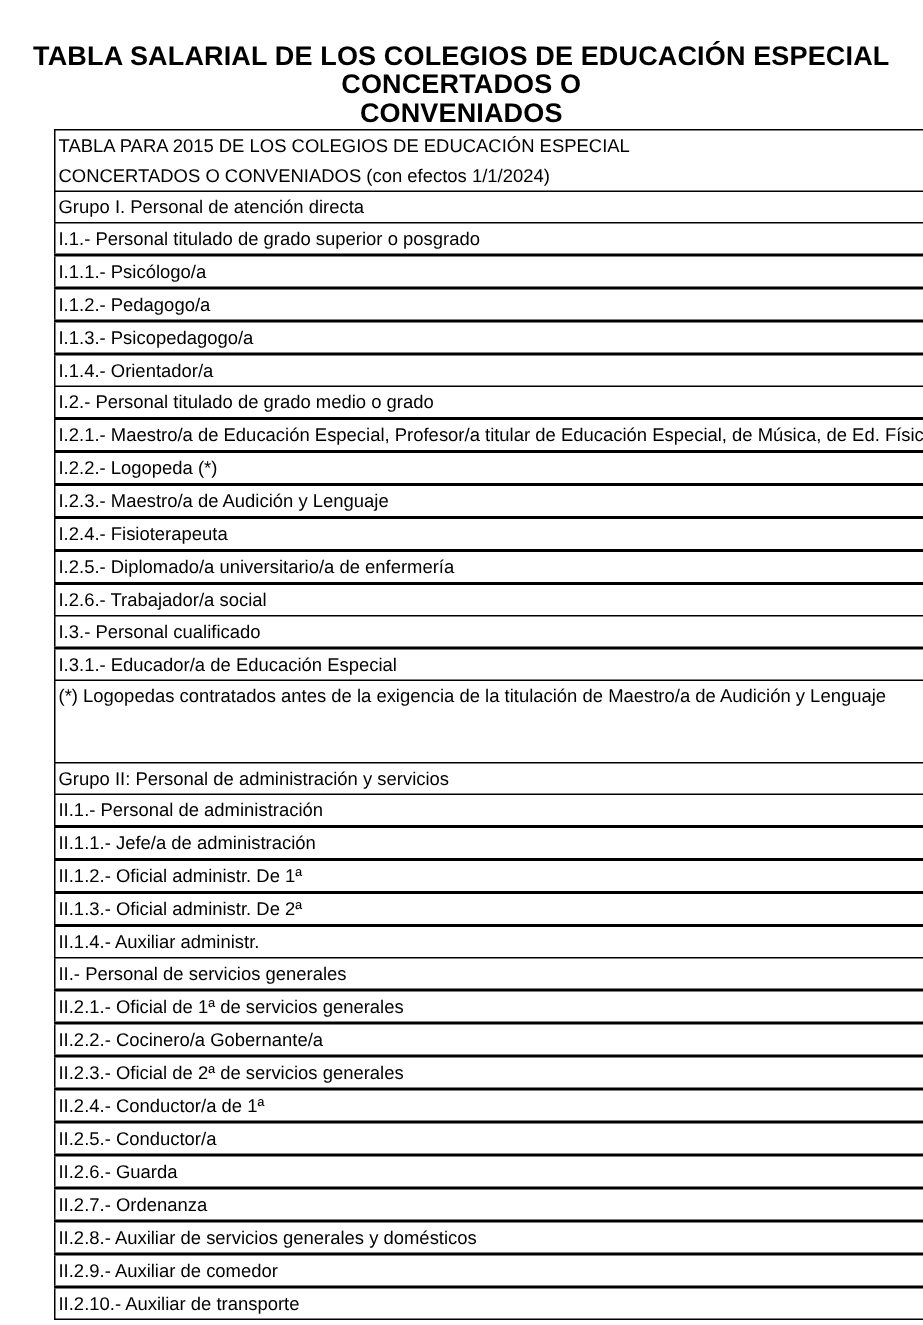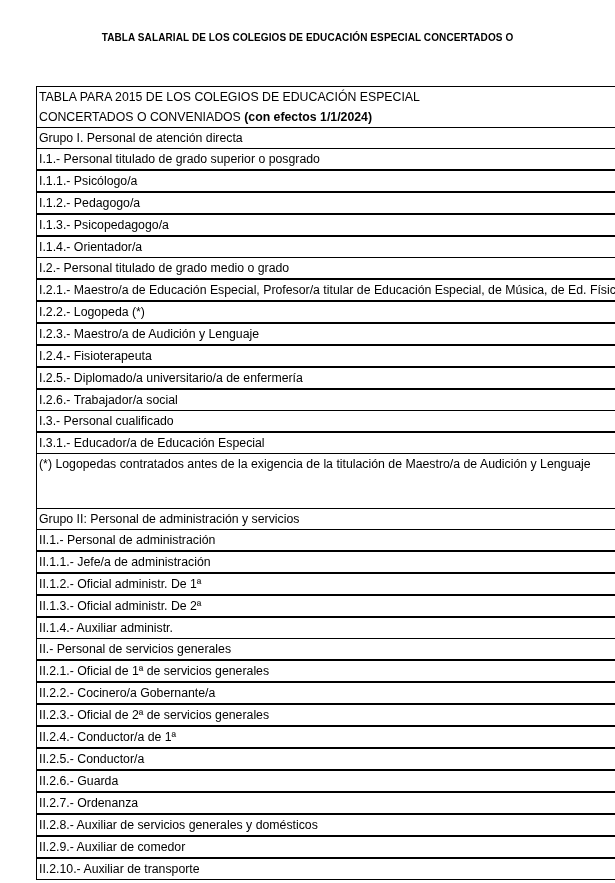--- a/index.html
+++ b/index.html
@@ -1,30 +1,31 @@
 <!DOCTYPE html>
 <html><head>
 <meta charset="utf-8">
 <style>
   html, body { margin:0; padding:0; background:#ffffff; }
   body { width:615px; height:883px; overflow:hidden; font-family:"Liberation Sans", sans-serif; color:#000; }
-  .doc-title { position:absolute; left:0; top:28px; width:615px; text-align:center; font-weight:bold; font-size:10px; line-height:19px; letter-spacing:0.1px; }
+  .doc-title { position:absolute; left:0; top:28px; width:615px; text-align:center; font-weight:bold; font-size:18px; line-height:19px; letter-spacing:0.1px; }
   table.salary { position:absolute; left:36px; top:86px; border-collapse:collapse; table-layout:fixed; font-size:12.3px; }
   table.salary td { border:1px solid #000; padding:0 2px; height:20px; line-height:20px; white-space:nowrap; overflow:hidden; }
   col.c1 { width:412px; }
   tr.thick td { border-top:2px solid #000; }
   td.wrap { white-space:normal; line-height:17px; height:40px; }
   tr.note td.notecell { white-space:normal; line-height:17px; height:52px; vertical-align:top; padding-top:2px; border-left:1px solid #000; border-right:1px solid #000; }
-  .bold { font-weight:bold; }
+  .bold { font-weight:normal; }
 </style>
 </head>
 <body>
 
 <div class="doc-title">
   <div>TABLA SALARIAL DE LOS COLEGIOS DE EDUCACIÓN ESPECIAL CONCERTADOS O</div>
+  <div>CONVENIADOS</div>
 </div>
 
 <table class="salary">
   <colgroup>
       <col class="c1">
     </colgroup>
   <tbody id="tbody">
     <tr>
       <td class="wrap">
         <span>TABLA PARA 2015 DE LOS COLEGIOS DE EDUCACIÓN ESPECIAL</span><br>

